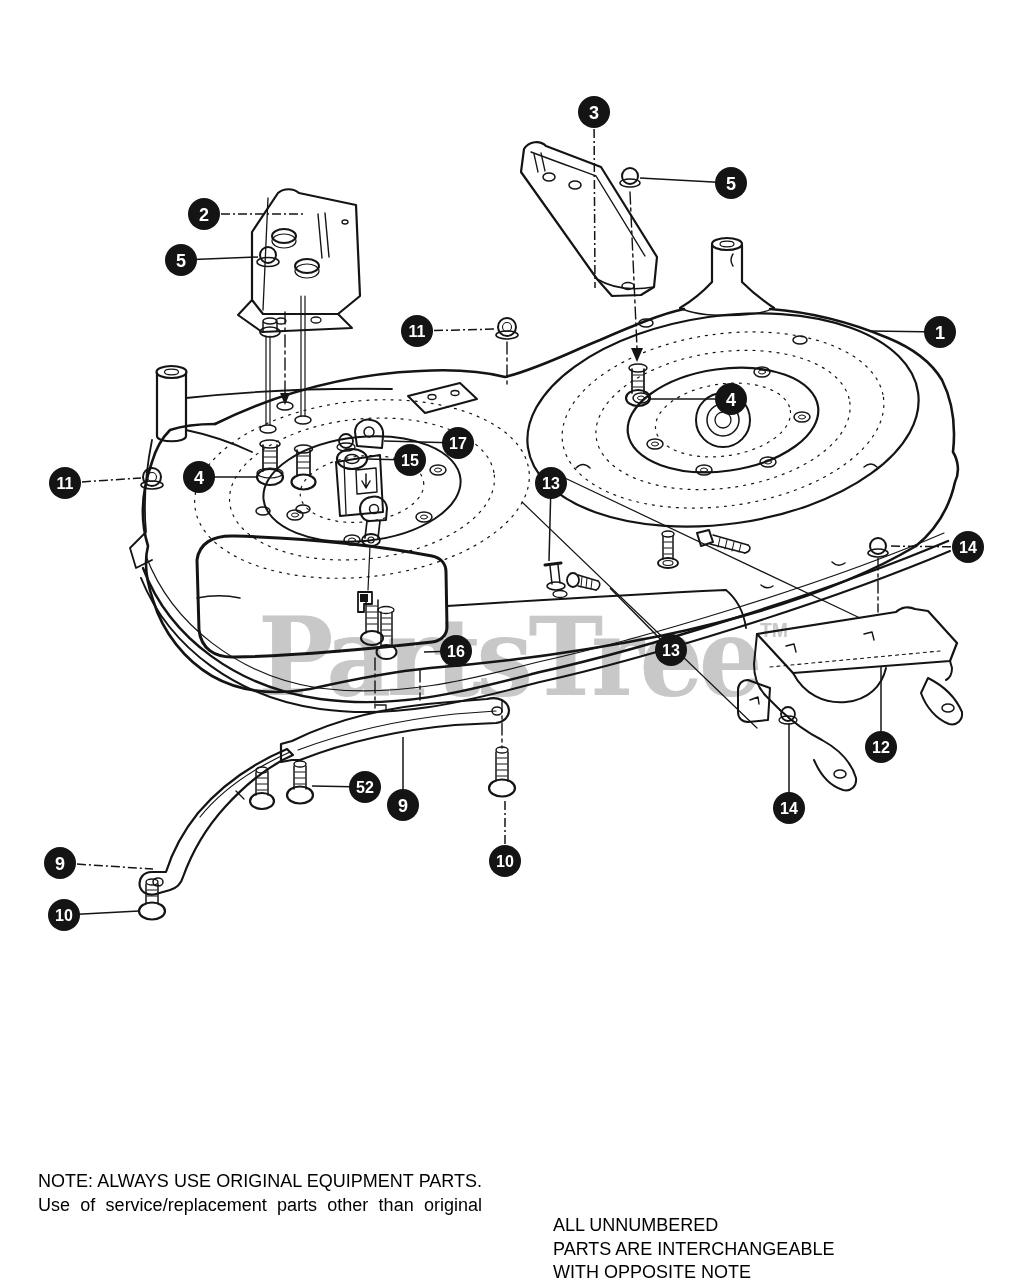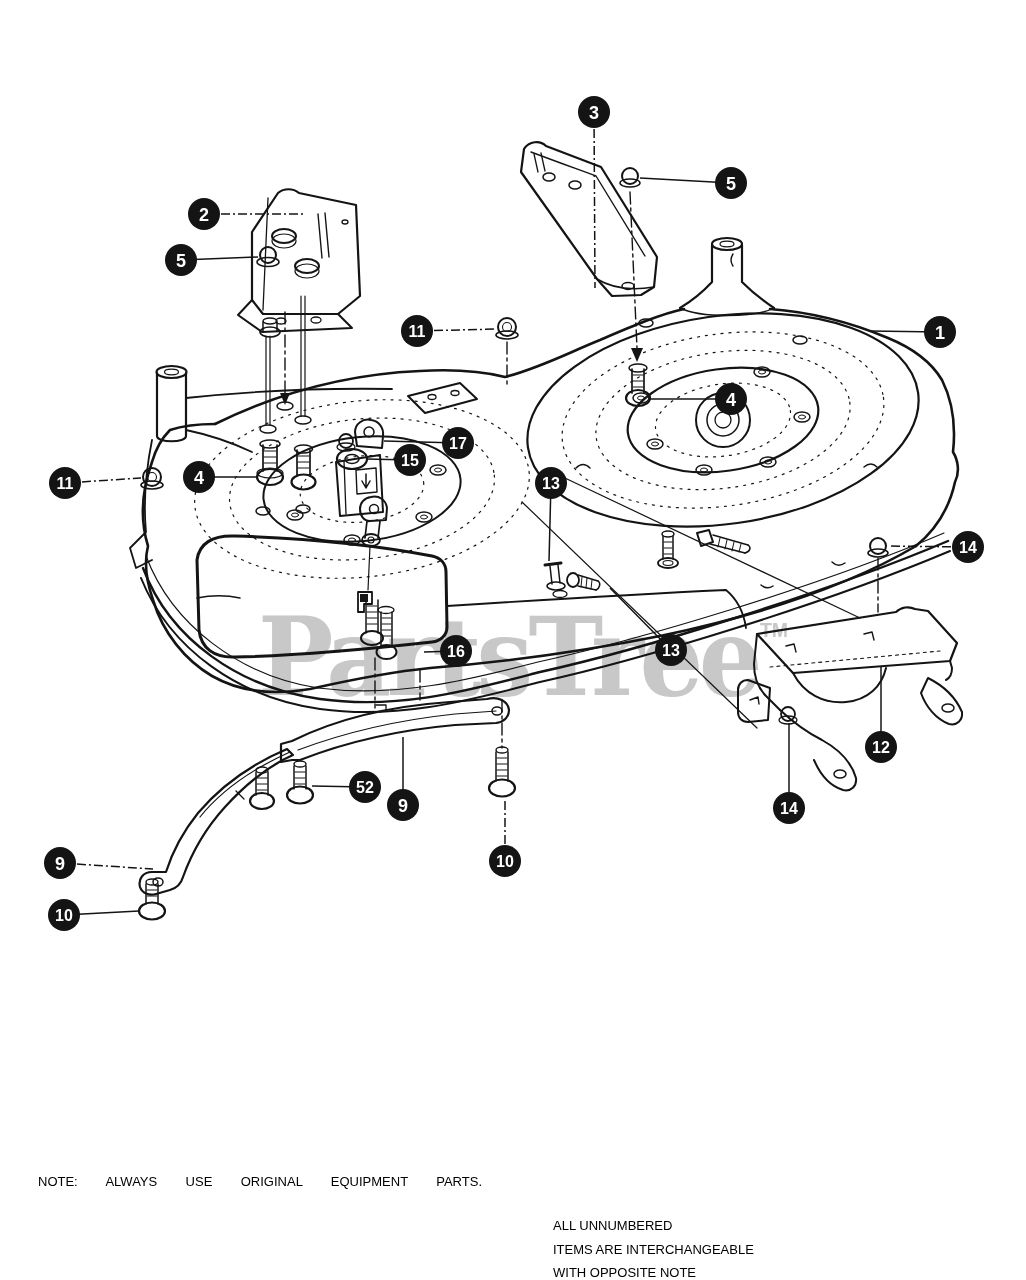--- a/index.html
+++ b/index.html
@@ -13,21 +13,21 @@
     font-family:"DejaVu Serif", serif;font-weight:bold;
     font-size:108px;line-height:108px;color:#c8c8c8;
     letter-spacing:-5px;transform:scaleX(0.93);transform-origin:left top;
     white-space:nowrap;user-select:none;
   }
   .watermark .tm{
     font-family:"Liberation Sans", sans-serif;font-weight:bold;
     font-size:21px;letter-spacing:0;vertical-align:58px;margin-left:2px;
   }
   svg.diagram{position:absolute;left:0;top:0;z-index:1;}
-  .note{position:absolute;z-index:2;font-size:13px;line-height:23.5px;}
+  .note{position:absolute;z-index:2;font-size:18px;line-height:23.5px;}
   .note-left{left:38px;top:1170px;width:444px;}
   .note-left .jline{text-align:justify;text-align-last:justify;}
   .note-right{left:553px;top:1170px;width:304px;text-align:left;margin-top:44px;}
   
   .ink{stroke:#141414;fill:none;stroke-linecap:round;stroke-linejoin:round;}
 </style>
 </head>
 <body>
 
 <div class="page">
@@ -419,21 +419,22 @@
         <g>
           <line x1="365" y1="787" x2="312" y2="786" stroke="#141414" stroke-width="1.5"></line>
           <circle cx="365" cy="787" r="16" fill="#141414"></circle>
           <text x="365" y="792.5" fill="#ffffff" font-family="&quot;Liberation Sans&quot;, sans-serif" font-weight="bold" font-size="16" text-anchor="middle">52</text>
         </g>
       </g>
   </svg>
 
   <div class="note note-left">
     <div class="jline">NOTE: ALWAYS USE ORIGINAL EQUIPMENT PARTS.</div>
+    <div class="jline">Use of service/replacement parts other than original</div>
   </div>
 
   <div class="note note-right">
     <div>ALL UNNUMBERED</div>
-    <div>ITEMS ARE INTERCHANGEABLE</div>
+    <div>PARTS ARE INTERCHANGEABLE</div>
     <div>WITH OPPOSITE NOTE</div>
   </div>
 
 </div>
 
 </body></html>

